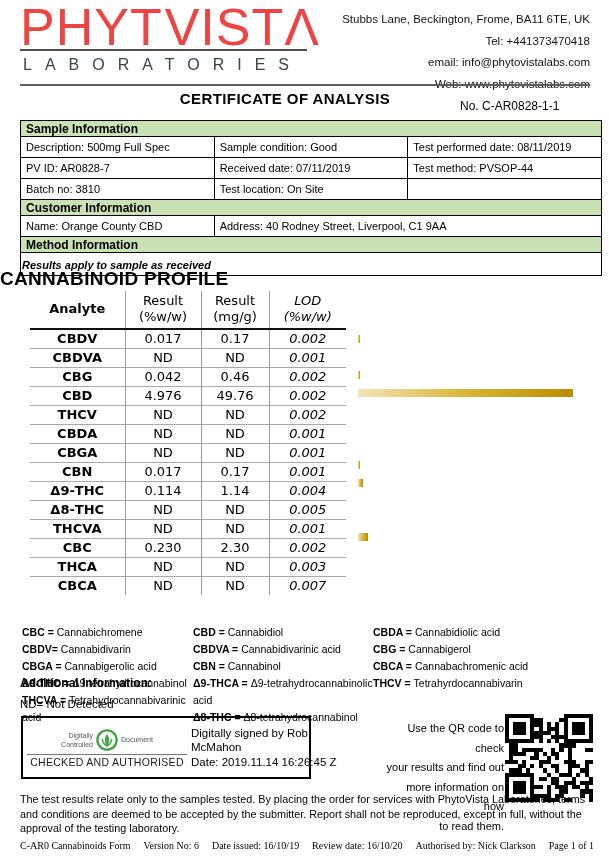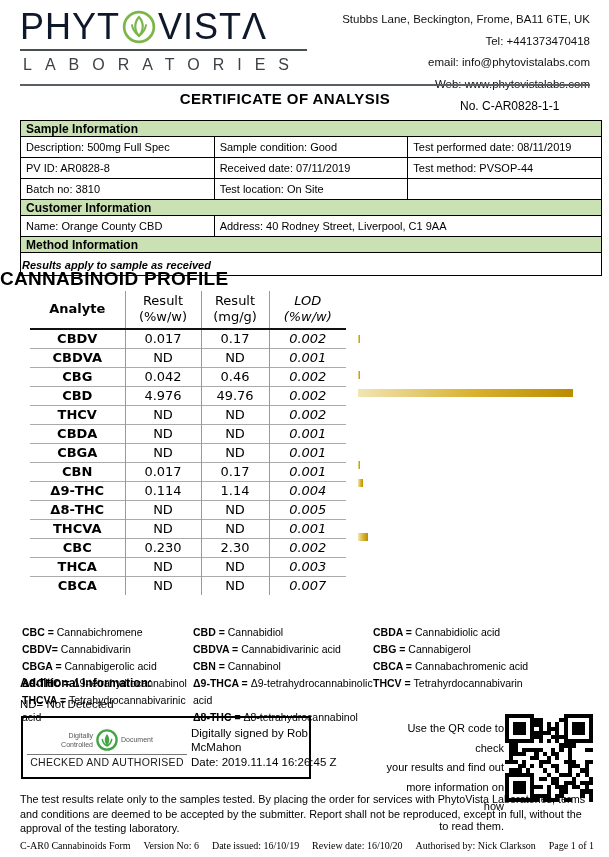--- a/index.html
+++ b/index.html
@@ -1,21 +1,21 @@
 <!DOCTYPE html>
 <html><head>
 <meta charset="utf-8">
 <style>
   * { margin:0; padding:0; box-sizing:border-box; }
   body { background:#fff; font-family:"Liberation Sans", sans-serif; }
   .page { position:relative; width:609px; height:857px; background:#ffffff; color:#000; overflow:hidden; }
 
   
   .logo-block { position:absolute; left:20px; top:6px; width:290px; }
-  .logo-word { display:flex; align-items:center; color:#0f172a; font-size:36px; line-height:42px; letter-spacing:1px; font-weight:400; }
+  .logo-word { display:flex; align-items:center; color:#ef4444; font-size:52px; line-height:42px; letter-spacing:1px; font-weight:400; }
   .logo-word .leaf-o { width:36px; height:36px; margin:0 1px; }
   .logo-rule { height:2px; background:#4a4f52; margin-top:1px; width:287px; }
   .logo-sub { font-size:16px; letter-spacing:13px; color:#3c4246; margin-top:5px; padding-left:3px; white-space:nowrap; }
   .contact { position:absolute; right:19px; top:9px; text-align:right; font-size:11.5px; line-height:21.5px; color:#111; }
   .header-rule { position:absolute; left:20px; top:84px; width:570px; height:2px; background:#5a5f63; }
 
   
   .doc-title { position:absolute; left:0; top:90px; width:570px; text-align:center; font-size:15px; font-weight:700; letter-spacing:.4px; }
   .doc-number { position:absolute; left:460px; top:99px; font-size:12px; }
 
@@ -107,21 +107,21 @@
     <tbody>
         <tr class="sec-hdr">
           <td colspan="3">Sample Information</td>
         </tr>
     <tr class="data-row">
       <td class="col1">Description: 500mg Full Spec</td>
       <td class="col2">Sample condition: Good</td>
       <td class="col3">Test performed date: 08/11/2019</td>
     </tr>
     <tr class="data-row">
-      <td class="col1">PV ID: AR0828-8</td>
+      <td class="col1">PV ID: AR0828-7</td>
       <td class="col2">Received date: 07/11/2019</td>
       <td class="col3">Test method: PVSOP-44</td>
     </tr>
     <tr class="data-row">
       <td class="col1">Batch no: 3810</td>
       <td class="col2">Test location: On Site</td>
       <td class="col3"></td>
     </tr>
     <tr class="sec-hdr">
           <td colspan="3">Customer Information</td>

